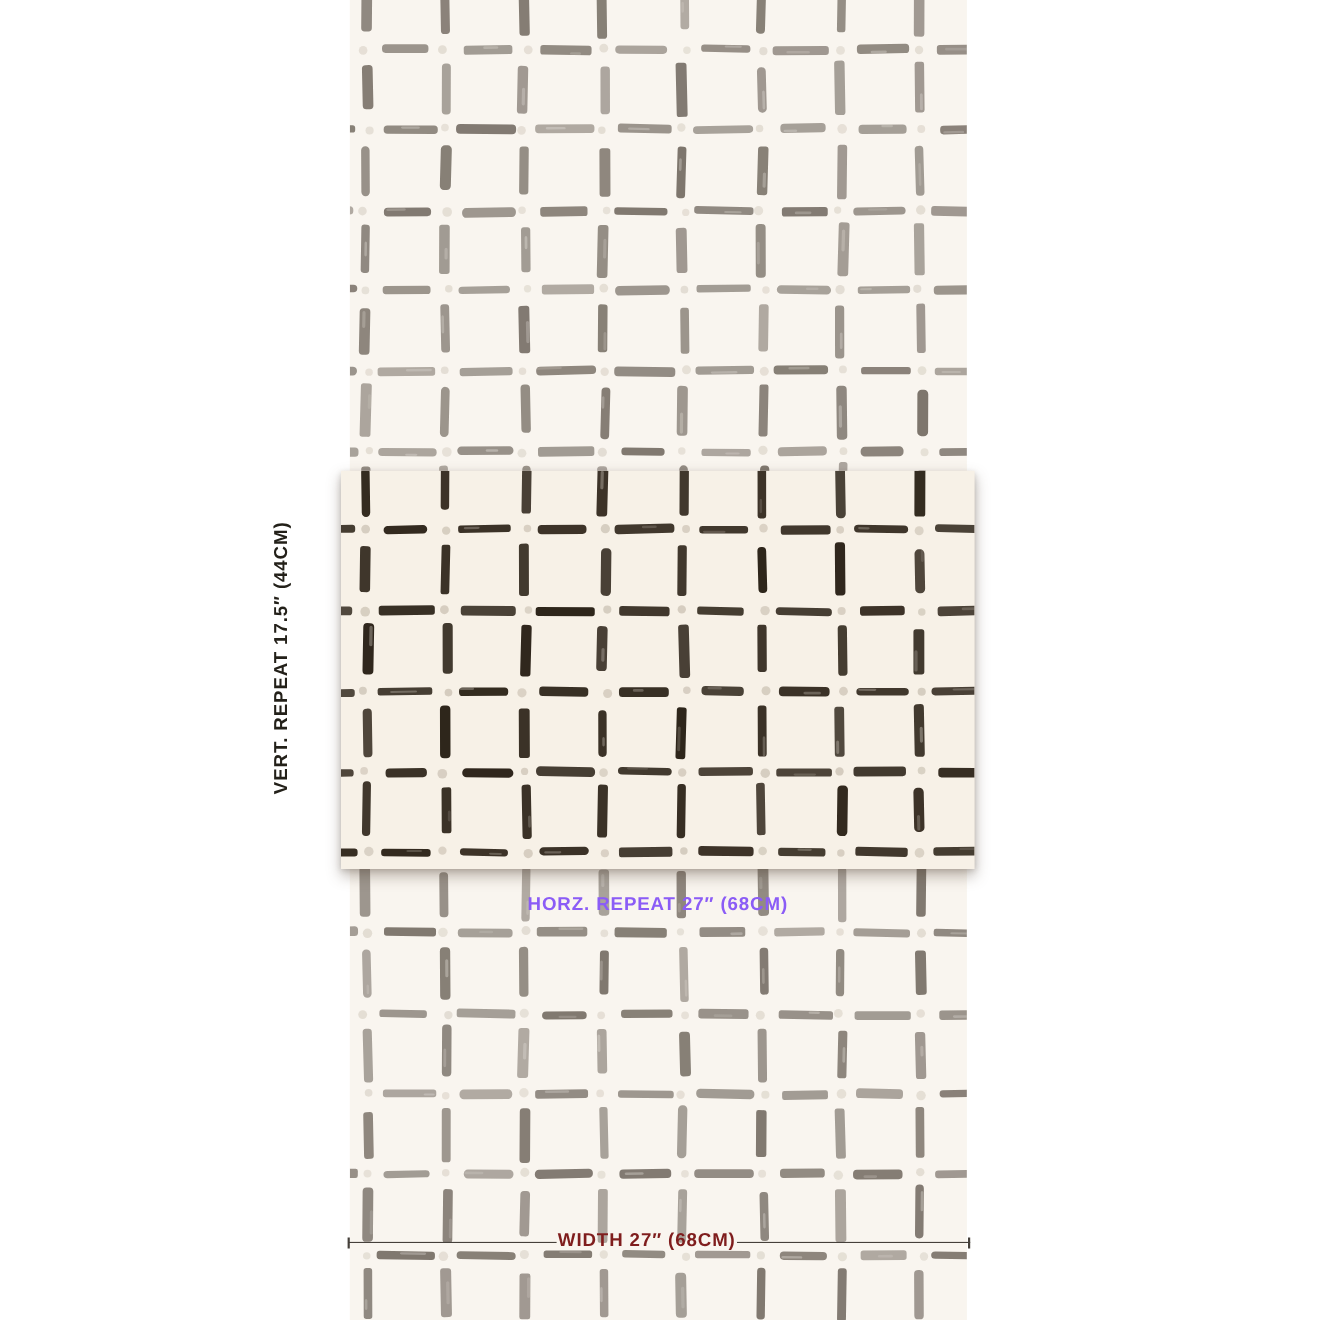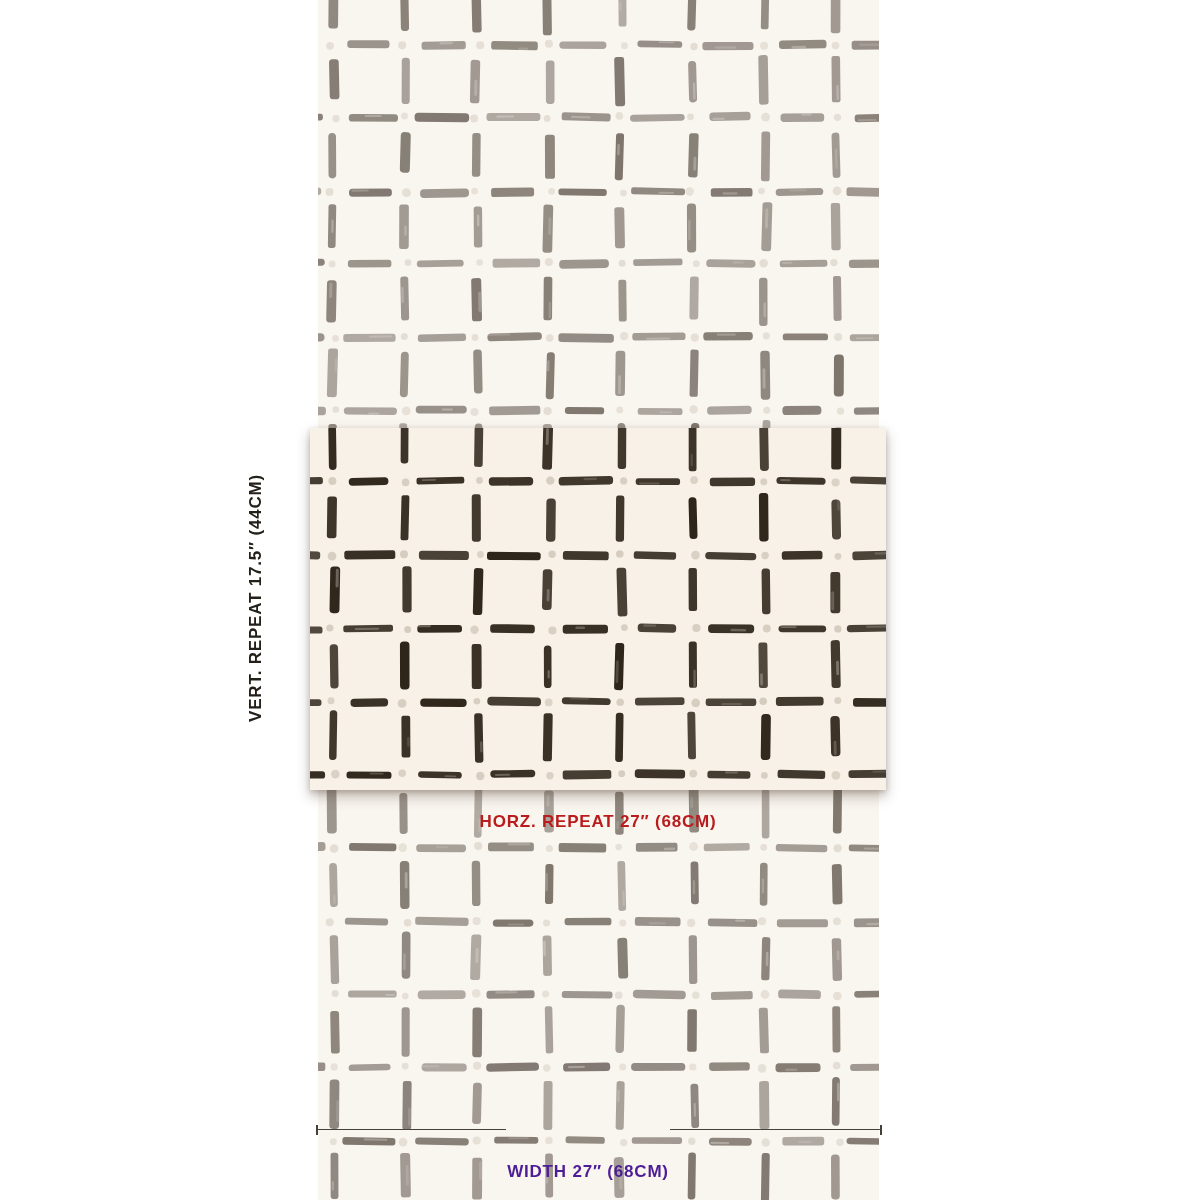--- a/index.html
+++ b/index.html
@@ -742,22 +742,22 @@
         <rect x="305.5" y="284.7" width="7.7" height="49.3" rx="3.1" fill="#2c2318" fill-opacity="0.95" transform="rotate(0.91 309.3 309.3)"></rect>
         <rect x="377.7" y="283.7" width="7.9" height="47.5" rx="2.5" fill="#2c2318" fill-opacity="0.83" transform="rotate(-1.02 381.7 307.5)"></rect>
         <rect x="451.0" y="286.0" width="9.6" height="46.1" rx="3.8" fill="#2c2318" fill-opacity="0.97" transform="rotate(0.81 455.8 309.0)"></rect>
         <rect x="520.7" y="288.1" width="9.4" height="40.2" rx="4.0" fill="#2c2318" fill-opacity="0.92" transform="rotate(-1.25 525.4 308.2)"></rect>
         <rect x="523.5" y="312.8" width="2.8" height="14.3" rx="1.5" fill="#f7f1e7" fill-opacity="0.21" transform="rotate(-1.25 525.4 308.2)"></rect>
       </svg>
   </div>
 
   <div class="diagram-label vert-label" style="color: rgb(35, 32, 25);">VERT. REPEAT 17.5″ (44CM)</div>
 
-  <div class="diagram-label horz-label" style="color: #b91c1c;">HORZ. REPEAT 27″ (68CM)</div>
+  <div class="diagram-label horz-label" style="color: #8b5cf6;">HORZ. REPEAT 27″ (68CM)</div>
 
   <div class="measure-seg left" style="background: rgb(69, 64, 58);"></div>
   <div class="measure-seg right" style="background: rgb(69, 64, 58);"></div>
   <div class="measure-tick left" style="background: rgb(69, 64, 58);"></div>
   <div class="measure-tick right" style="background: rgb(69, 64, 58);"></div>
 
-  <div class="diagram-label width-label" style="color: #4c1d95; margin-top: 44px;">WIDTH 27″ (68CM)</div>
+  <div class="diagram-label width-label" style="color: #7f1d1d;">WIDTH 27″ (68CM)</div>
 
 </div>
 
 </body></html>

